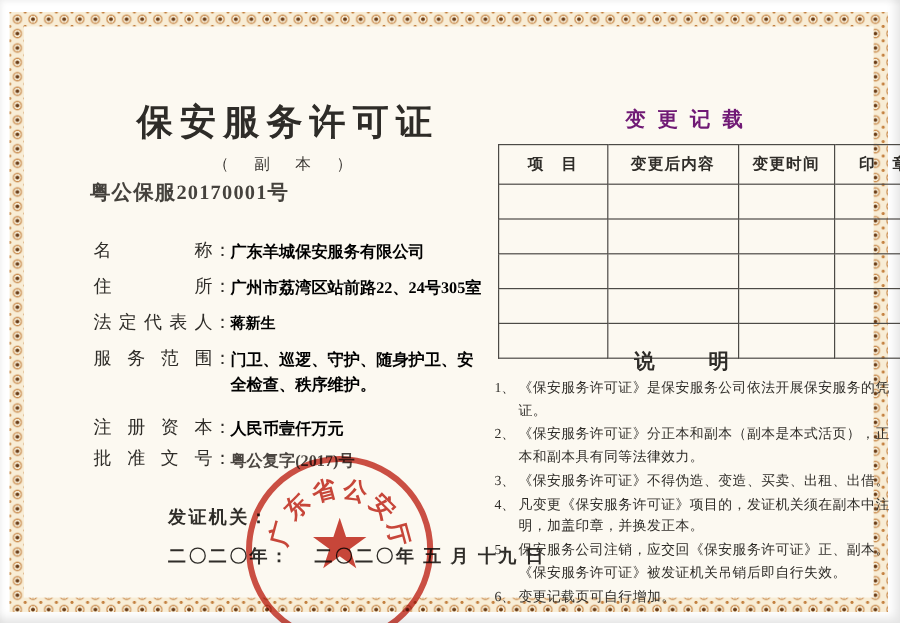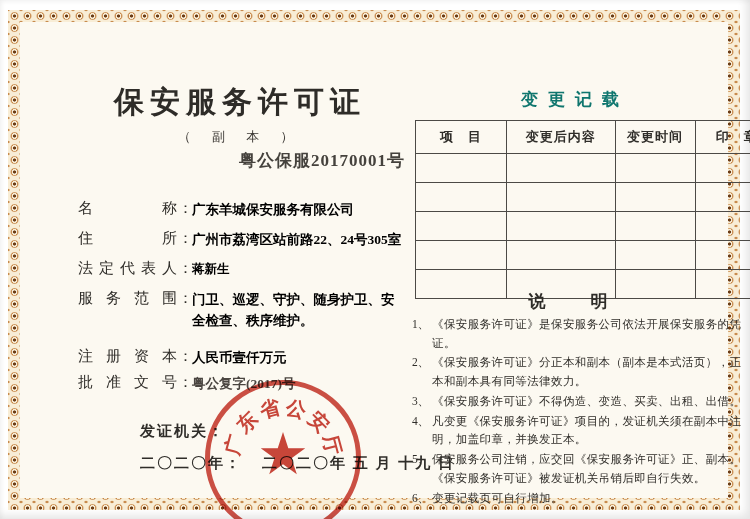--- a/index.html
+++ b/index.html
@@ -17,21 +17,21 @@
     background-size:13px 12px,13px 12px,13px 12px;
     background-position:0 0,0 0,6.5px 6px;}
   .inner{position:absolute;inset:12px;background:#fcf9f1;}
   .content{position:absolute;inset:0;color:#33302b;}
 
   
   .cert-title{position:absolute;left:55px;top:60px;width:330px;text-align:center;
     font-size:30px;font-weight:bold;letter-spacing:6px;color:#2e2c28;}
   .cert-sub{position:absolute;left:55px;top:106px;width:330px;text-align:center;
     font-size:13px;letter-spacing:9px;color:#3a3733;}
-  .cert-no{position:absolute;left:55px;top:127px;width:330px;text-align:right;
+  .cert-no{position:absolute;left:55px;top:127px;width:330px;text-align:left;
     font-size:17px;font-weight:bold;letter-spacing:1px;color:#45423d;}
 
   .f-row{position:absolute;left:58px;display:flex;align-items:flex-start;font-size:15px;}
   .flabel{display:inline-block;width:100px;text-align:justify;text-align-last:justify;
     letter-spacing:1px;color:#2f2d29;}
   .fcolon{display:inline-block;width:14px;color:#2f2d29;}
   .fvalue{display:inline-block;max-width:210px;font-size:13.5px;font-weight:bold;
     color:#000000;line-height:1.55;padding-top:1px;}
   .r-name{top:177px}.r-addr{top:207px}.r-legal{top:237px}
   .r-scope{top:267px}.r-cap{top:325px}.r-doc{top:351px}
@@ -54,21 +54,21 @@
   .sc1{transform:rotate(-45deg) translateY(-52px);}
   .sc2{transform:rotate(-15deg) translateY(-52px);}
   .sc3{transform:rotate(15deg) translateY(-52px);}
   .sc4{transform:rotate(45deg) translateY(-52px);}
   .sc5{transform:rotate(75deg) translateY(-52px);}
   .seal-star{position:absolute;left:50%;top:50%;transform:translate(-50%,-56%);
     font-size:58px;color:rgba(193,39,27,.9);line-height:1;}
 
   
   .chg-title{position:absolute;left:390px;top:66px;width:330px;text-align:center;
-    font-size:17px;font-weight:bold;letter-spacing:10px;color:#0f766e;}
+    font-size:17px;font-weight:bold;letter-spacing:10px;color:#701a75;}
   .chg-table{position:absolute;left:395px;top:98px;width:364px;border-collapse:collapse;}
   .chg-table th,.chg-table td{border:1.6px solid #4c4a46;}
   .chg-table th{height:30px;font-size:13px;font-weight:bold;letter-spacing:1px;
     color:#2f2d29;text-align:center;}
   .chg-table td{height:26px;}
   .c1{width:25%}.c2{width:30%}.c3{width:22%}.c4{width:23%}
 
   .notes-title{position:absolute;left:390px;top:268px;width:330px;text-align:center;
     font-size:17px;font-weight:bold;letter-spacing:14px;color:#2e2c28;}
   .notes{position:absolute;left:392px;top:293px;width:340px;}

